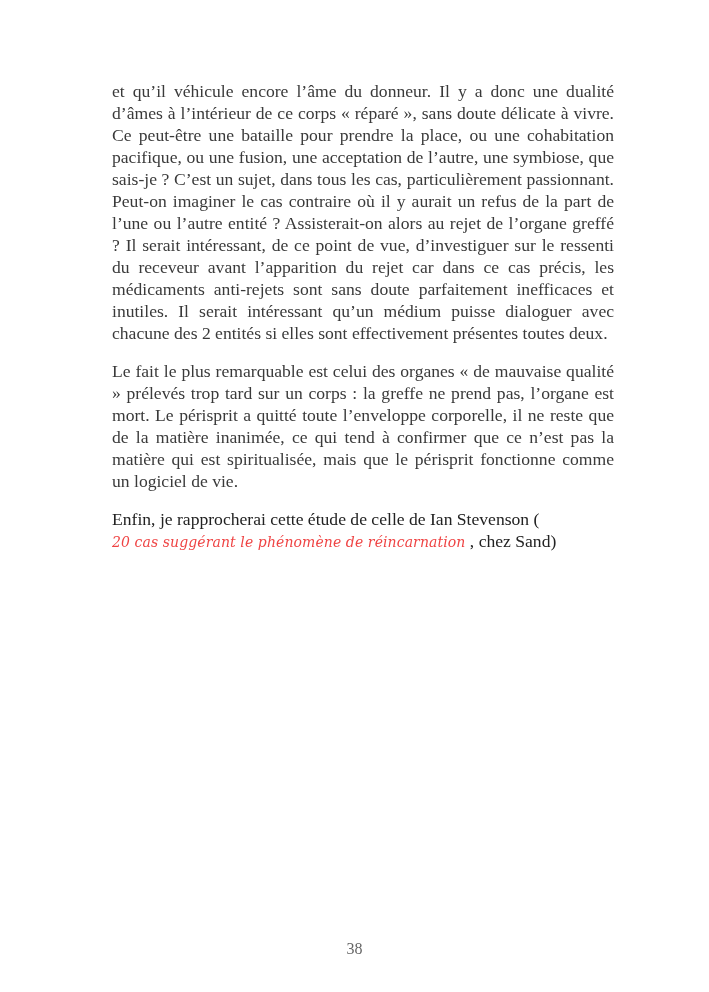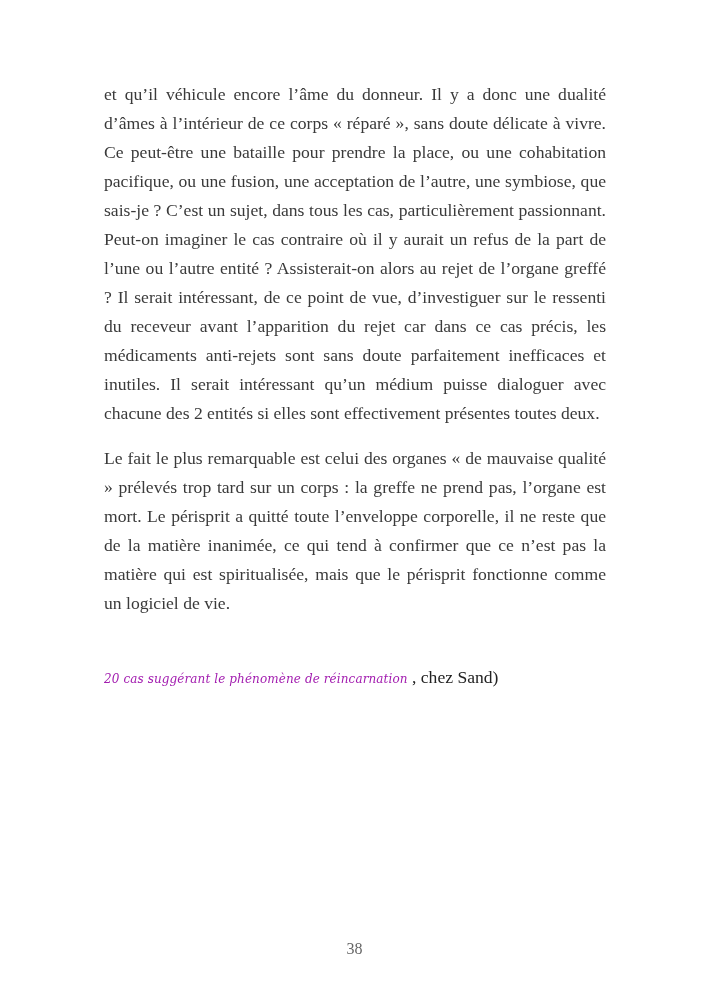--- a/index.html
+++ b/index.html
@@ -8,41 +8,41 @@
       background: #ffffff;
     }
     body {
       width: 709px;
       height: 992px;
       position: relative;
       overflow: hidden;
     }
     .page {
       position: absolute;
-      left: 104px;
+      left: 112px;
       top: 80px;
       width: 502px;
       font-family: "Liberation Serif", serif;
       font-size: 17.6px;
-      line-height: 29px;
+      line-height: 22px;
       color: #3a3a3a;
       text-align: justify;
     }
     .page p {
       margin: 0 0 16px 0;
       text-align: justify;
     }
     .page p.first {
       margin-top: 0;
     }
     .italic {
       font-style: italic;
-      color: #a21caf;
+      color: #ef4444;
       font-family: "DejaVu Serif", serif;
-      font-size: 12px;
+      font-size: 14px;
       letter-spacing: 0.1px;
     }
     .dark {
       color: #222222;
     }
     .page-number {
       position: absolute;
       left: 0;
       width: 709px;
       top: 940px;
@@ -51,16 +51,16 @@
       font-size: 16px;
       color: #666666;
     }
   </style>
 </head>
 <body>
 
 <div class="page">
   <p class="first">et qu’il véhicule encore l’âme du donneur. Il y a donc une dualité d’âmes à l’intérieur de ce corps « réparé », sans doute délicate à vivre. Ce peut-être une bataille pour prendre la place, ou une cohabitation pacifique, ou une fusion, une acceptation de l’autre, une symbiose, que sais-je ? C’est un sujet, dans tous les cas, particulièrement passionnant. Peut-on imaginer le cas contraire où il y aurait un refus de la part de l’une ou l’autre entité ? Assisterait-on alors au rejet de l’organe greffé ? Il serait intéressant, de ce point de vue, d’investiguer sur le ressenti du receveur avant l’apparition du rejet car dans ce cas précis, les médicaments anti-rejets sont sans doute parfaitement inefficaces et inutiles. Il serait intéressant qu’un médium puisse dialoguer avec chacune des 2 entités si elles sont effectivement présentes toutes deux.</p>
   <p>Le fait le plus remarquable est celui des organes « de mauvaise qualité » prélevés trop tard sur un corps : la greffe ne prend pas, l’organe est mort. Le périsprit a quitté toute l’enveloppe corporelle, il ne reste que de la matière inanimée, ce qui tend à confirmer que ce n’est pas la matière qui est spiritualisée, mais que le périsprit fonctionne comme un logiciel de vie.</p>
-  <p class="dark"><br><span class="italic">20 cas suggérant le phénomène de réincarnation</span><span> , chez Sand)</span></p>
+  <p class="dark"><span>Enfin, je rapprocherai cette étude de celle de Ian Stevenson (</span><br><span class="italic">20 cas suggérant le phénomène de réincarnation</span><span> , chez Sand)</span></p>
 </div>
 
 <div class="page-number">38</div>
 
 </body></html>

